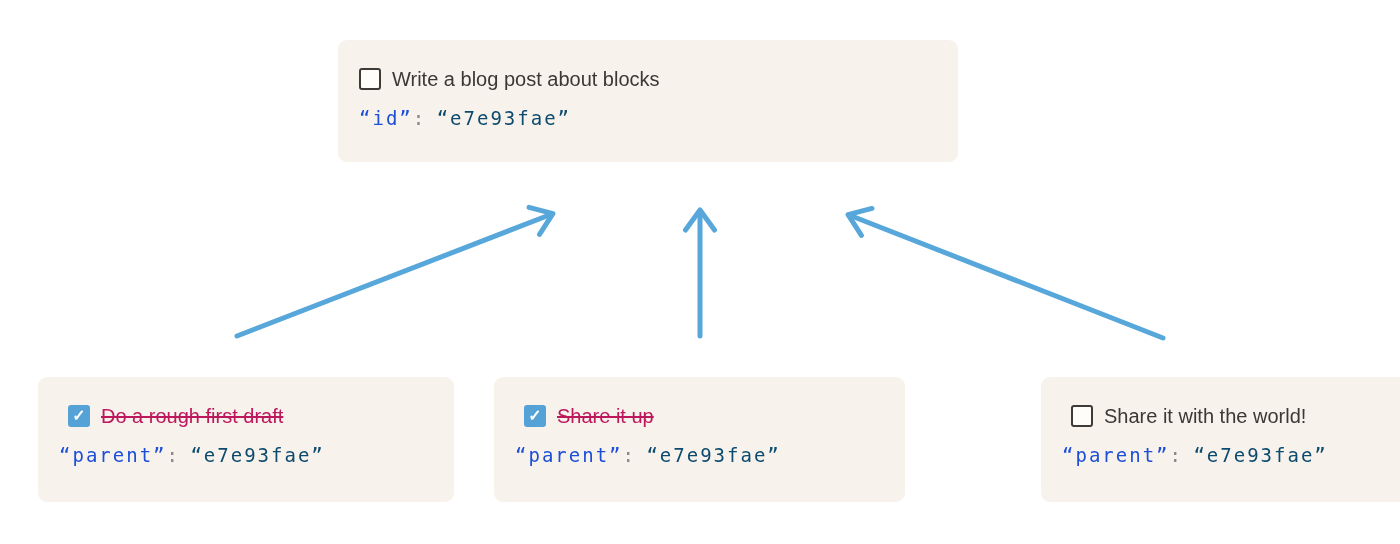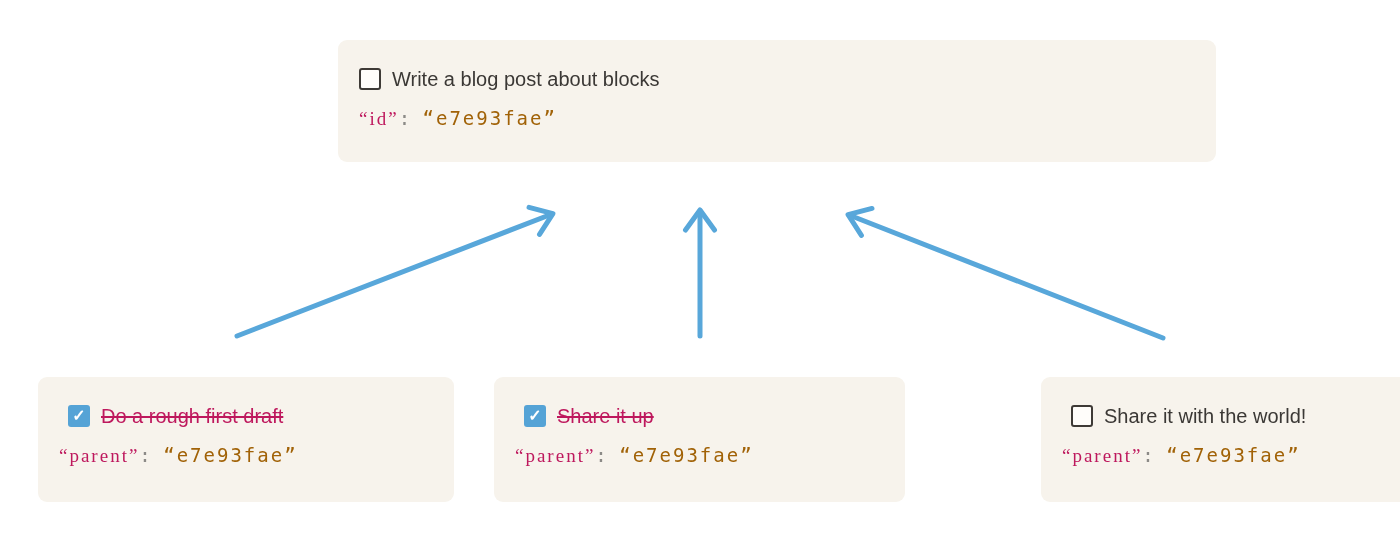--- a/index.html
+++ b/index.html
@@ -12,21 +12,21 @@
     font-family: "Liberation Sans", sans-serif;
   }
 
   .card {
     position: absolute;
     background: #f7f3ec;
     border-radius: 9px;
     box-sizing: border-box;
     padding: 27px 24px 24px 21px;
   }
-  .card.parent { left: 338px; top: 40px;  width: 878px; height: 122px; }
+  .card.parent { left: 338px; top: 40px;  width: 620px; height: 122px; }
   .card.child-0 { left: 38px;  top: 377px; width: 416px; height: 125px; }
   .card.child-1 { left: 494px; top: 377px; width: 411px; height: 125px; }
   .card.child-2 { left: 1000px; top: 377px; width: 414px; height: 125px; margin-left: 41px; }
   .card.child .task-row { margin-left: 9px; }
 
   .task-row {
     display: flex;
     align-items: center;
     gap: 11px;
     height: 24px;
@@ -63,23 +63,23 @@
     text-decoration-thickness: 2px;
   }
 
   .code-row {
     margin-top: 16px;
     font-family: "DejaVu Sans Mono", monospace;
     font-size: 19px;
     letter-spacing: 2px;
     white-space: nowrap;
   }
-  .code-key   { color: #be185d; font-family: Liberation Serif, serif; }
+  .code-key   { color: #1d4ed8; }
   .code-colon { color: #8c8a87; }
-  .code-value { color: #a16207; margin-left: 0.55em; }
+  .code-value { color: #0c4a6e; margin-left: 0.55em; }
 
   .arrows-layer {
     position: absolute;
     left: 0; top: 0;
     width: 1400px; height: 544px;
     pointer-events: none;
   }
 </style>
 </head>
 <body>

